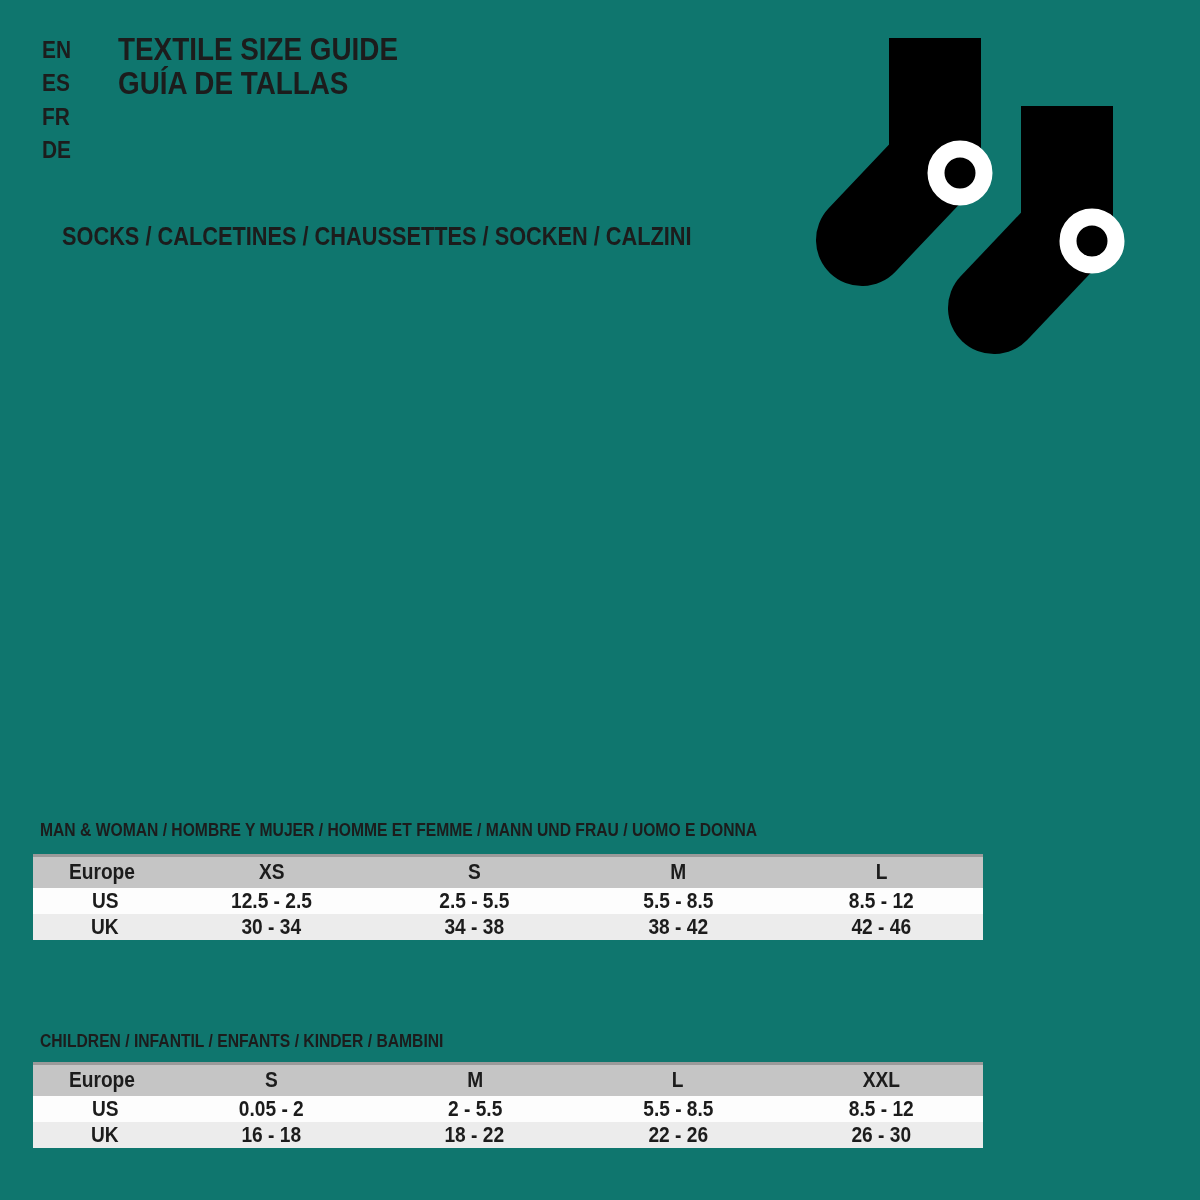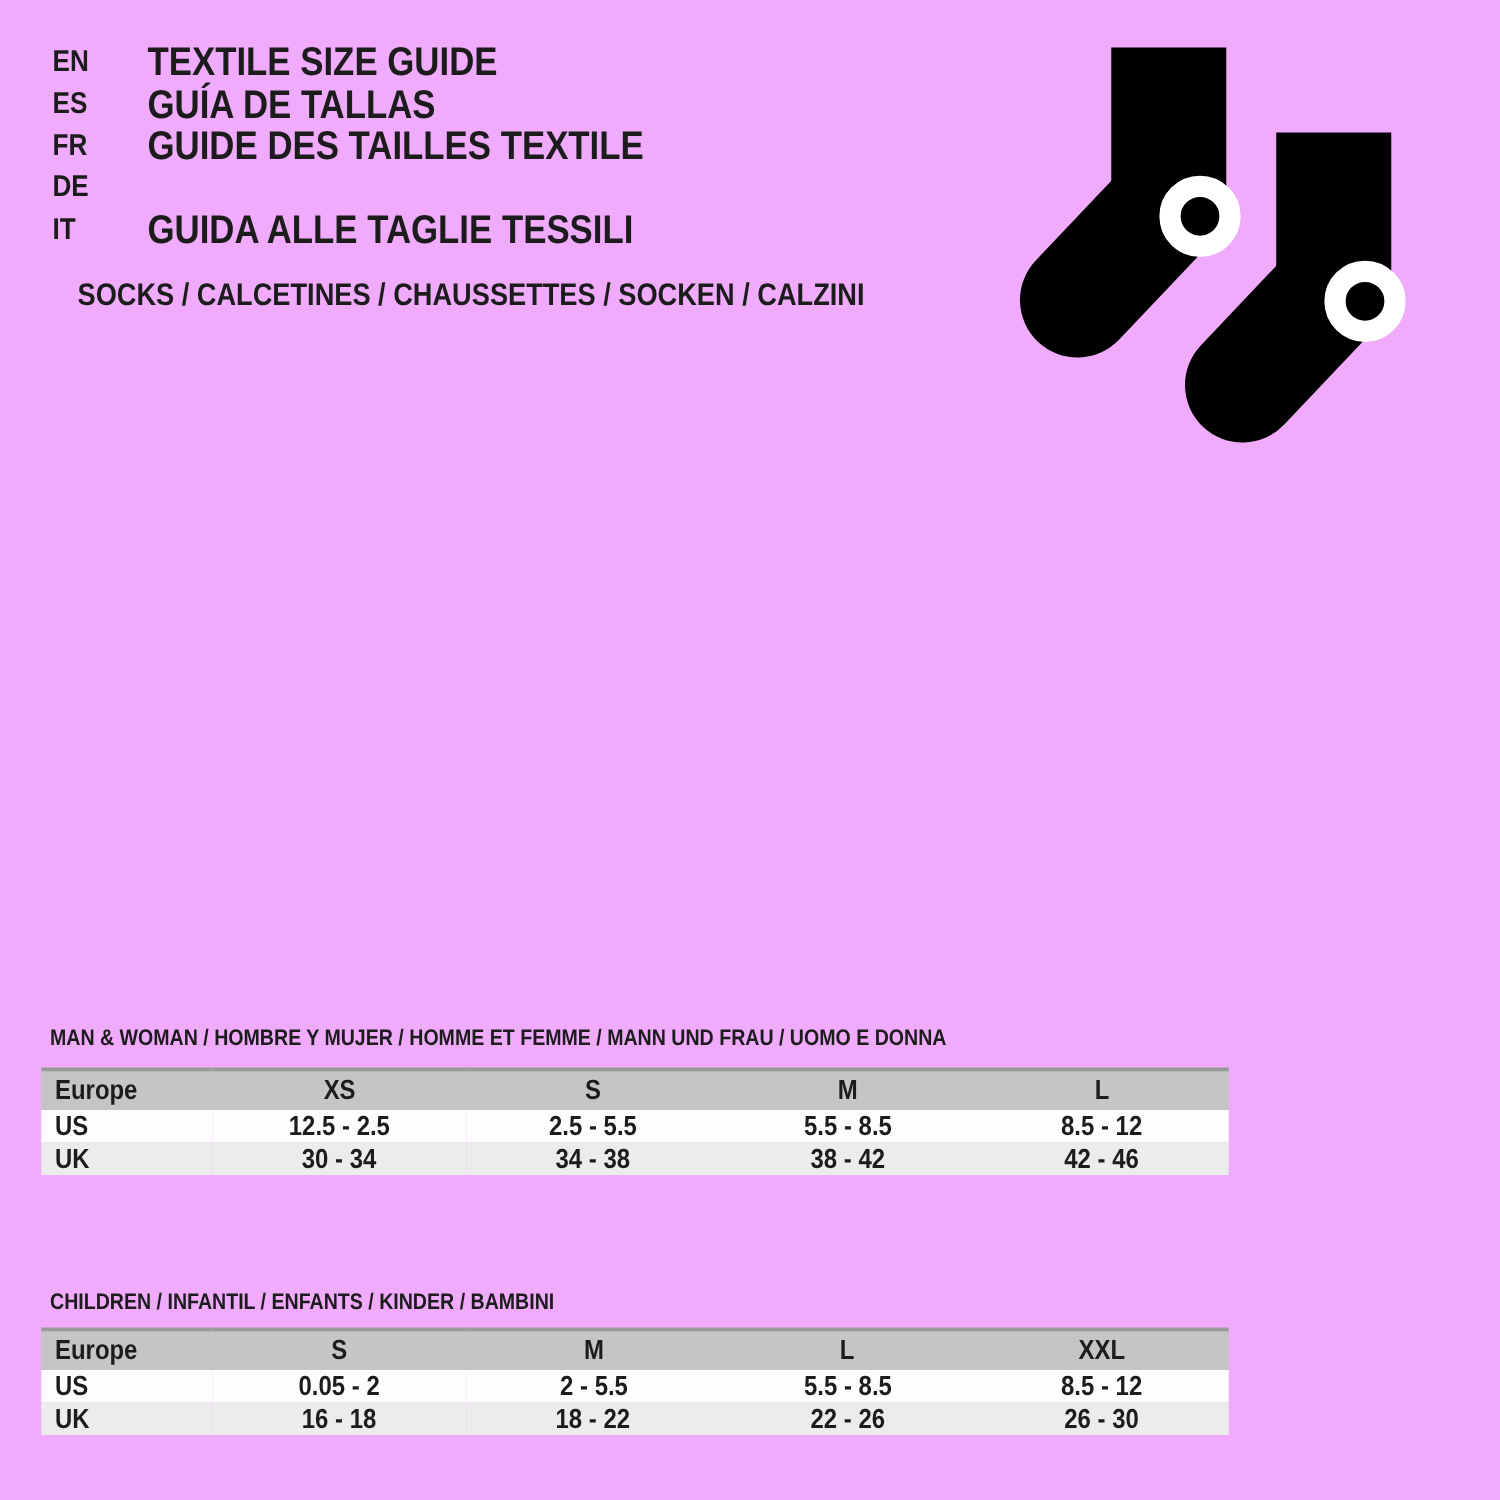--- a/index.html
+++ b/index.html
@@ -1,20 +1,20 @@
 <!DOCTYPE html>
 <html><head>
 <meta charset="utf-8">
 <style>
   * { margin:0; padding:0; box-sizing:border-box; }
   html,body { background:#ffffff; }
   .page {
     position:relative;
     width:1200px; height:1200px;
-    background:#f0abfc;
+    background:#0f766e;
     overflow:hidden;
     font-family:"Liberation Sans", sans-serif;
     color:#1c1c1c;
   }
   
   .cond {
     display:inline-block;
     transform:scaleX(0.87);
     transform-origin:center center;
     white-space:nowrap;
@@ -46,49 +46,44 @@
   }
   .tbl-1 { top:854px; }
   .tbl-2 { top:1062px; }
   col.c-label { width:14.4%; }
   col.c-data  { width:21.4%; }
   table.size-table th, table.size-table td {
     font-size:22px; font-weight:700;
     text-align:center; vertical-align:middle;
     height:24px; padding:0;
   }
-  table.size-table .lbl-cell { text-align:left; padding-left:11px; }
+  table.size-table .lbl-cell { text-align:center; padding-left:11px; }
   tr.hdr-row th { background:#c5c5c5; border-top:3px solid #9a9a9a; height:32px; }
   tr.row-white td { background:#fdfdfd; }
   tr.row-gray td { background:#ececec; }
 </style>
 </head>
 <body>
 
 <div class="page">
 
   <div class="lang-block">
     <div class="lang-row">
       <span class="lang-code"><span class="cond lo">EN</span></span>
       <span class="lang-title"><span class="cond lo">TEXTILE SIZE GUIDE</span></span>
     </div>
     <div class="lang-row">
       <span class="lang-code"><span class="cond lo">ES</span></span>
       <span class="lang-title"><span class="cond lo">GUÍA DE TALLAS</span></span>
     </div>
     <div class="lang-row">
       <span class="lang-code"><span class="cond lo">FR</span></span>
-      <span class="lang-title"><span class="cond lo">GUIDE DES TAILLES TEXTILE</span></span>
     </div>
     <div class="lang-row">
       <span class="lang-code"><span class="cond lo">DE</span></span>
-    </div>
-    <div class="lang-row">
-      <span class="lang-code"><span class="cond lo">IT</span></span>
-      <span class="lang-title"><span class="cond lo">GUIDA ALLE TAGLIE TESSILI</span></span>
     </div>
   </div>
 
   <div class="product-line">
     <span class="cond lo">SOCKS / CALCETINES / CHAUSSETTES / SOCKEN / CALZINI</span>
   </div>
 
   <svg class="socks-svg" viewBox="0 0 320 340" aria-hidden="true">
     <defs>
       <g id="sock">

